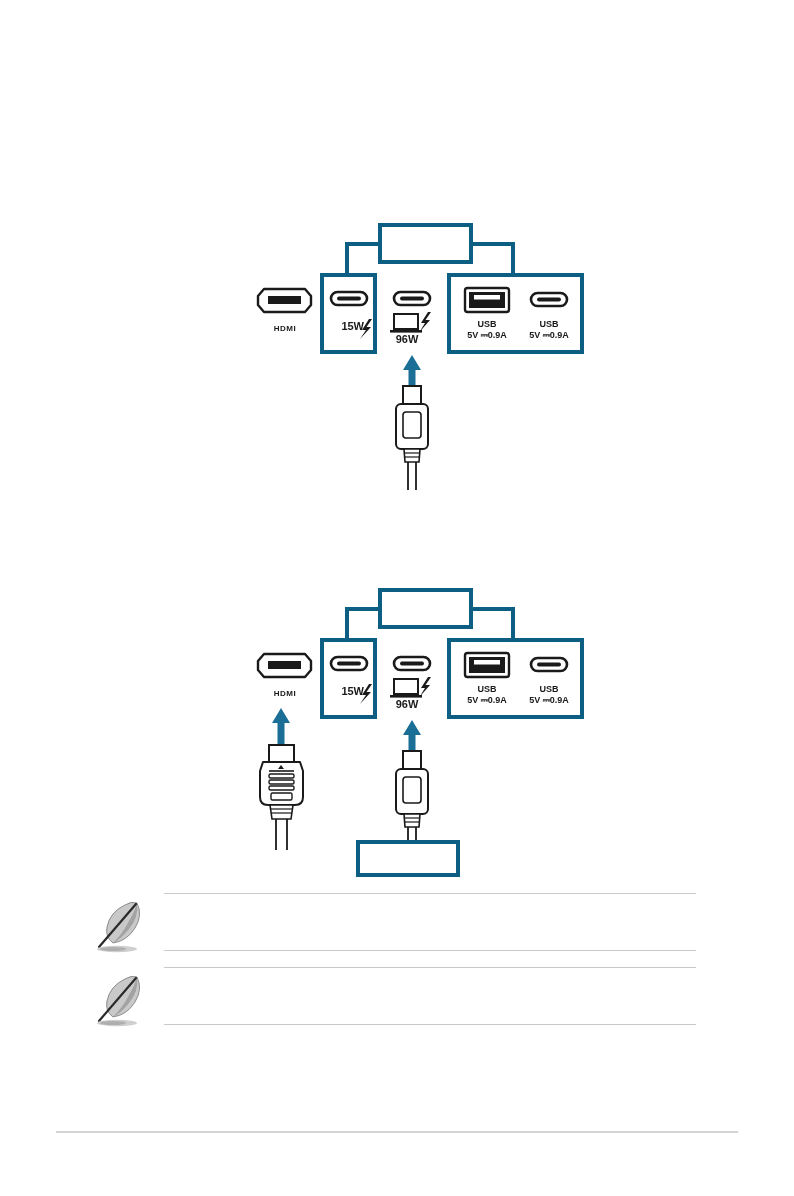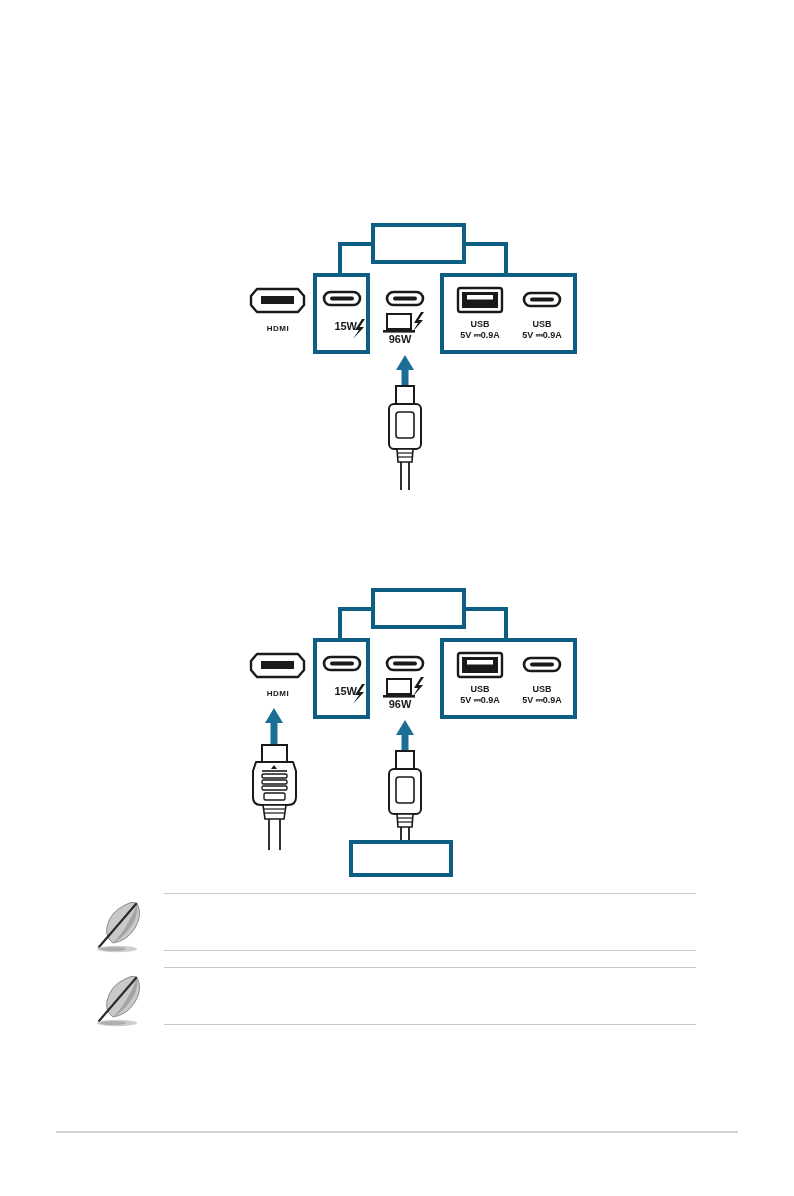--- a/index.html
+++ b/index.html
@@ -15,21 +15,21 @@
     overflow: hidden;
   }
   .page {
     position: absolute;
     inset: 0;
   }
 
   
   .diagram {
     position: absolute;
-    left: 0;
+    left: 7px;
     width: 674px;
   }
   #diagram-1 { top: 200px; height: 300px; }
   #diagram-2 { top: 565px; height: 320px; }
 
   .diagram svg { display: block; }
 
   
   .note {
     position: absolute;

